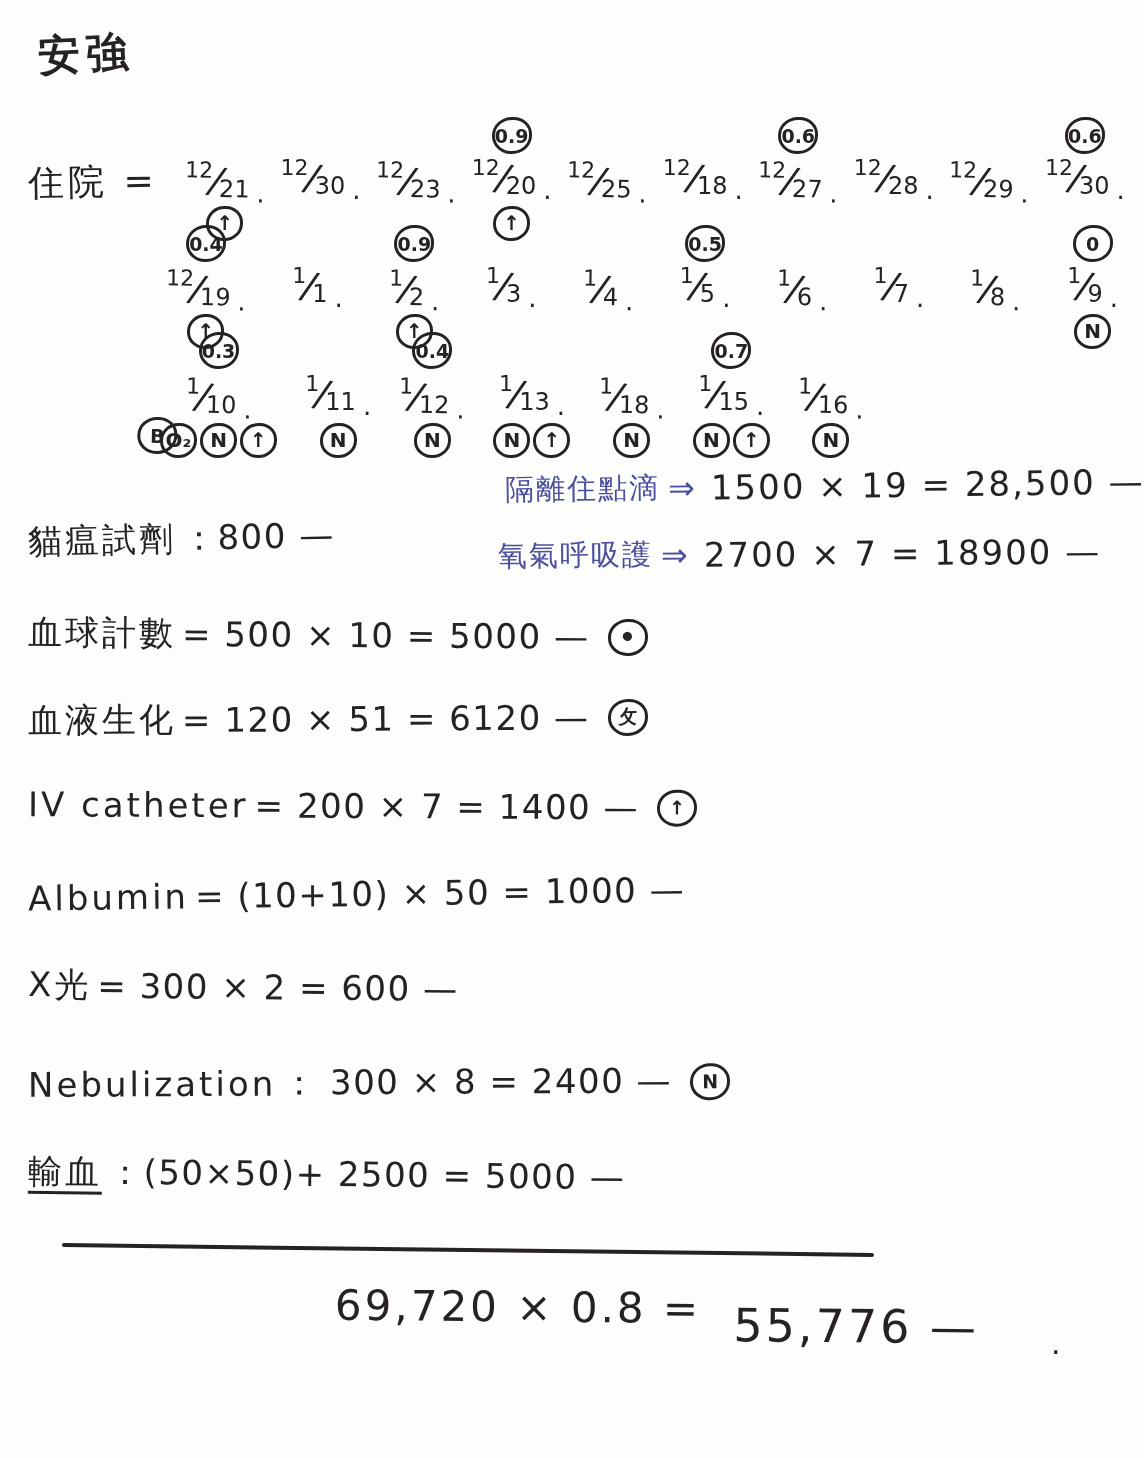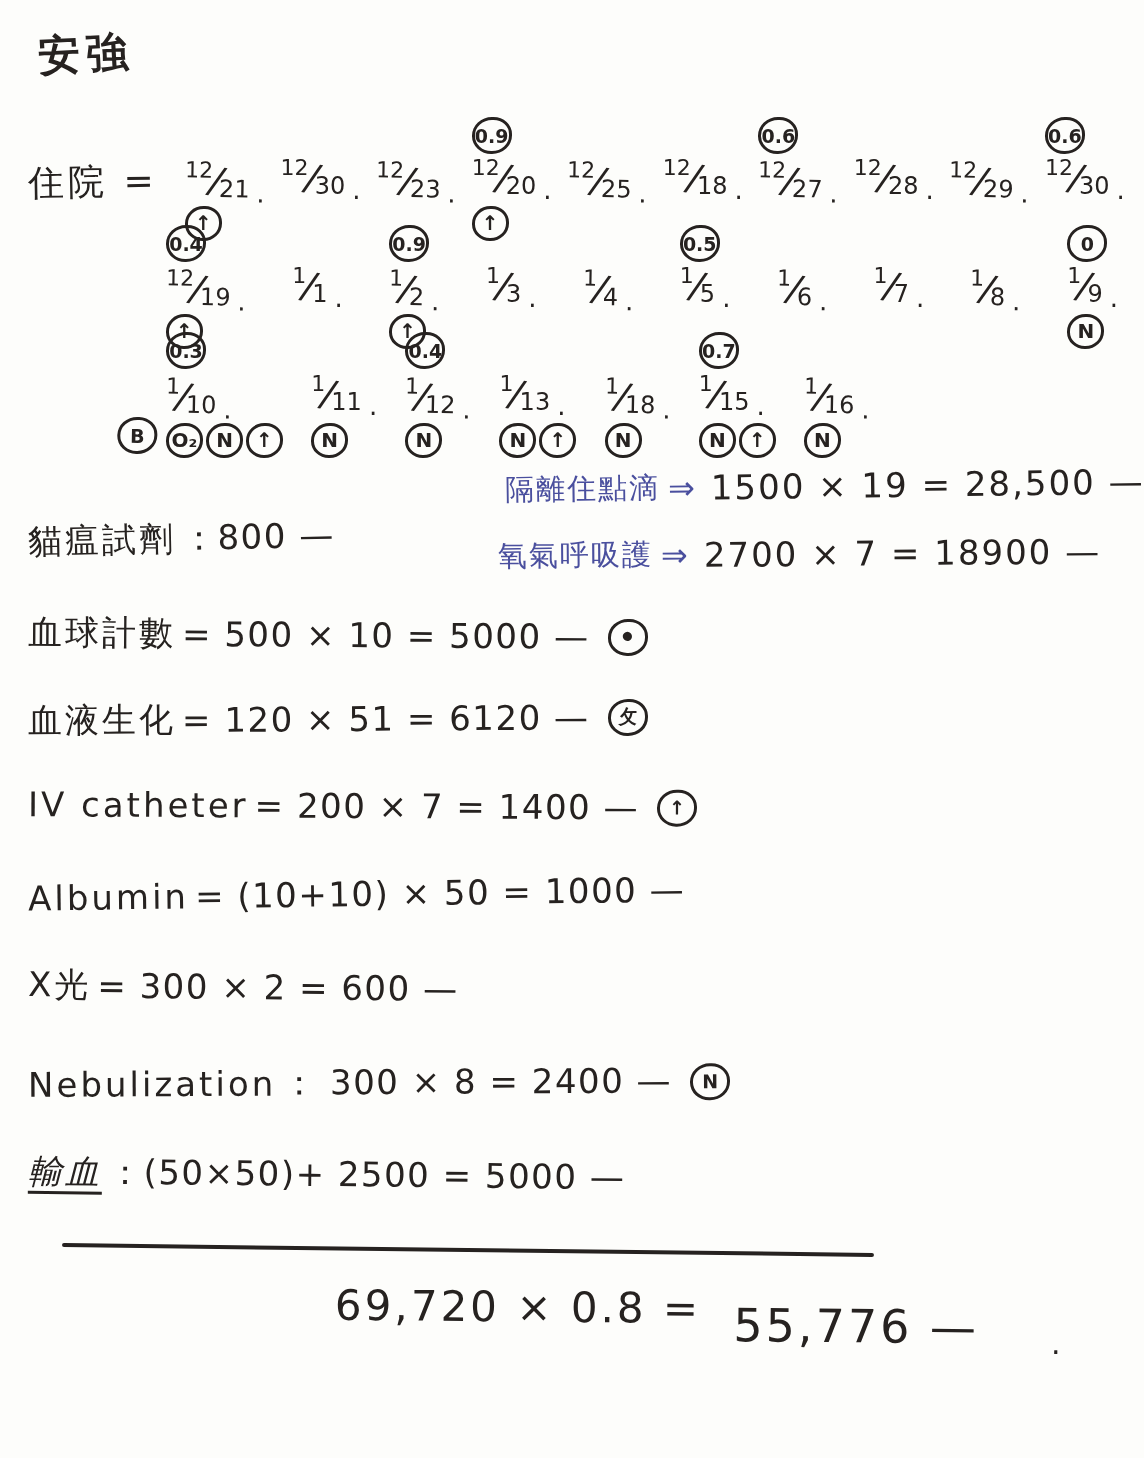--- a/index.html
+++ b/index.html
@@ -17,22 +17,22 @@
     transform:rotate(-3deg);font-weight:bold;
   }
 
   
   .hosp-label{position:absolute;left:28px;top:158px;font-size:36px;letter-spacing:4px;transform:rotate(-1deg);}
 
   
   .date-row{position:absolute;display:flex;justify-content:space-between;}
   .row-0{left:185px;top:108px;width:940px;height:142px;}
   .row-1{left:166px;top:216px;width:952px;height:142px;}
-  .row-2{left:166px;top:322px;width:704px;height:146px;}
-  .cell{position:relative;display:flex;flex-direction:column;align-items:flex-start;}
+  .row-2{left:160px;top:322px;width:704px;height:146px;}
+  .cell{position:relative;display:flex;flex-direction:column;align-items:center;}
   .cell:nth-child(odd) .slot-date{transform:translateY(3px) rotate(1deg);}
   .slot-above{height:48px;display:flex;align-items:flex-end;justify-content:center;}
   .slot-date{height:50px;display:flex;align-items:center;white-space:nowrap;}
   .slot-below{height:46px;display:flex;align-items:flex-start;justify-content:center;gap:3px;padding-top:4px;}
   .mon{font-size:22px;position:relative;top:-10px;letter-spacing:0;}
   .slash{font-size:36px;font-style:italic;margin:0 -3px;transform:rotate(8deg);}
   .day{font-size:24px;position:relative;top:8px;}
   .dsep{font-size:26px;margin-left:7px;position:relative;top:12px;}
 
   
@@ -53,21 +53,21 @@
   .blue-label{color:var(--blue);font-size:29px;letter-spacing:2px;}
   .blue-arrow{color:var(--blue);font-size:32px;margin:0 8px;}
   .note-formula{color:var(--ink);font-size:34px;letter-spacing:2px;margin-left:8px;}
 
   
   .line-item{
     position:absolute;left:28px;display:flex;align-items:center;
     font-size:34px;letter-spacing:1.5px;white-space:nowrap;
   }
   .line-item .label{letter-spacing:3px;}
-  .line-item .label.u{text-decoration:underline;text-underline-offset:8px;font-style:italic;}
+  .line-item .label.u{text-decoration:underline;text-underline-offset:8px;}
   .line-item .formula{margin-left:6px;}
   .line-item .badge{margin-left:18px;flex:none;}
   .li-cat-test{top:516px;transform:rotate(-1.2deg);}
   .li-blood-count{top:612px;transform:rotate(0.4deg);}
   .li-blood-chem{top:696px;transform:rotate(-0.4deg);}
   .li-iv-catheter{top:786px;transform:rotate(0.3deg);}
   .li-albumin{top:874px;transform:rotate(-0.8deg);}
   .li-xray{top:964px;transform:rotate(0.5deg);}
   .li-nebulization{top:1060px;transform:rotate(-0.3deg);}
   .li-transfusion{top:1152px;transform:rotate(0.6deg);}

